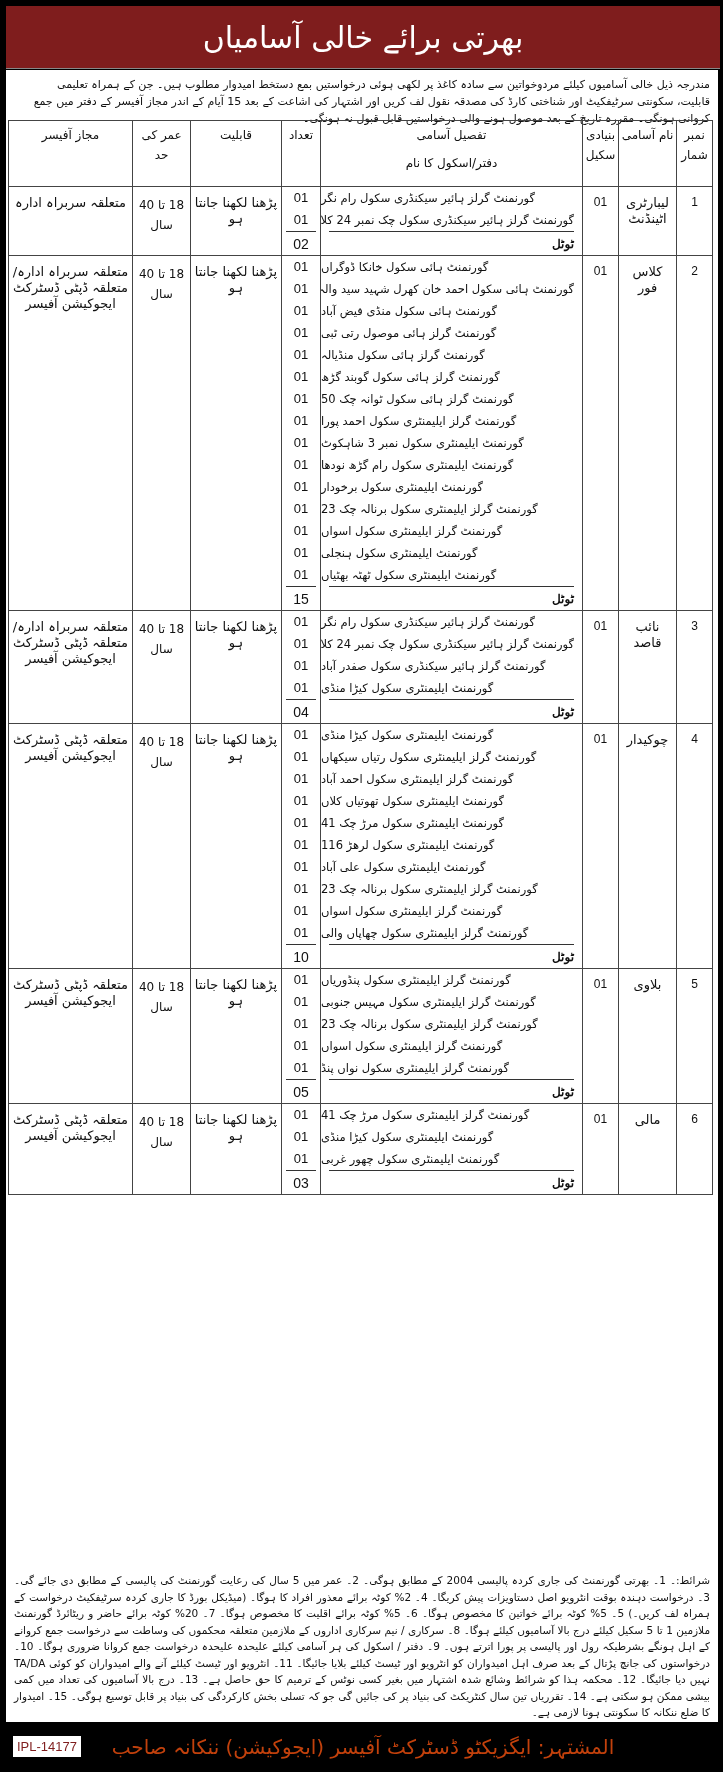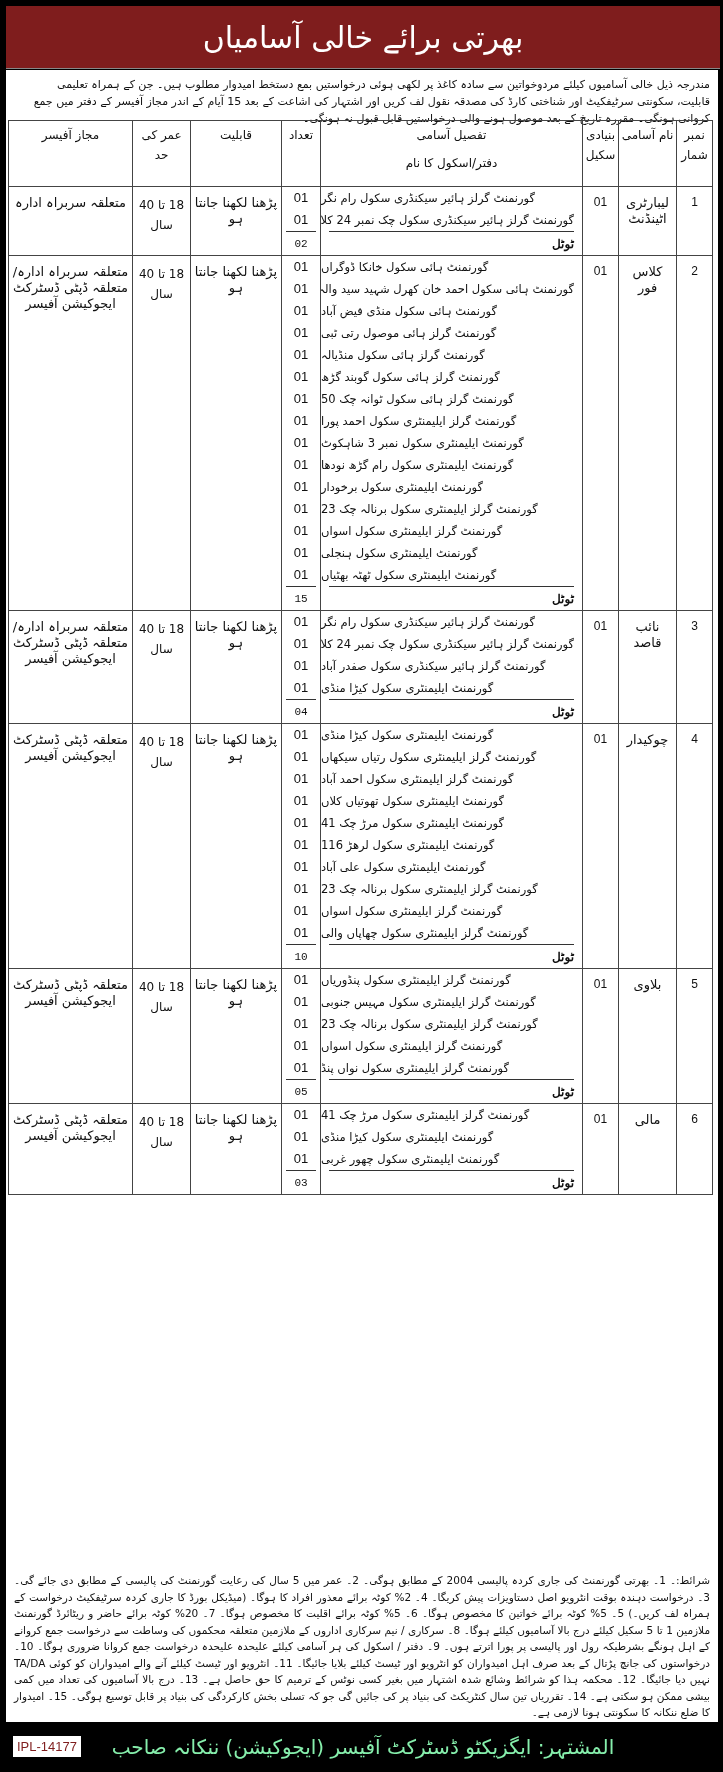--- a/index.html
+++ b/index.html
@@ -35,33 +35,33 @@
   .col-count { width: 39px; }
   .col-qual { width: 91px; }
   .col-age { width: 58px; }
   .col-off { width: 124px; }
   td.detail, td.count { padding: 0; }
   .line { height: 22px; line-height: 22px; font-size: 11.5px; direction: rtl; white-space: nowrap; overflow: hidden; }
   .detail .line { text-align: left; padding-right: 8px; }
   .count .line { text-align: center; direction: ltr; font-family: "Liberation Sans", sans-serif; font-size: 13px; }
   .total-line { border-top: 1.5px solid #333; margin: 0 8px; height: 24px; line-height: 24px; font-family: Liberation Serif, serif; }
   .detail .total-line { text-align: right; padding-right: 0; font-weight: bold; }
-  .count .total-line { text-align: center; font-family: Liberation Mono, monospace; font-size: 11px; margin: 0 4px; }
+  .count .total-line { text-align: center; font-family: Liberation Sans, sans-serif; font-size: 14px; margin: 0 4px; }
   .ltr-num { font-family: "Liberation Sans", sans-serif; font-size: 14px; }
   .off-text, .age-text, .qual-text, .name-text { font-size: 13px; line-height: 16px; text-align: center; direction: rtl; padding: 0 2px; }
   .age-text { font-size: 12px; line-height: 20px; }
   .terms {
     position: absolute; left: 4px; right: 4px; top: 1498px; height: 150px;
     direction: rtl; text-align: justify; font-size: 10.5px; line-height: 16.5px; padding: 4px;
   }
   .footer {
     position: absolute; left: 6px; top: 1725px; width: 714px; height: 44px; background: #000;
     display: flex; align-items: center; justify-content: center;
   }
-  .footer .adv { color: #86efac; font-size: 20px; direction: rtl; }
+  .footer .adv { color: #c2410c; font-size: 20px; direction: rtl; }
   .footer .ipl {
     position: absolute; left: 6px; top: 10px; background: #fff; color: #7f1d1d;
     font-family: "Liberation Sans", sans-serif; font-size: 13px; padding: 3px 4px; border: 1px solid #000;
   }
 </style>
 </head>
 <body>
 
 <div class="page">
   <div class="title-bar">

